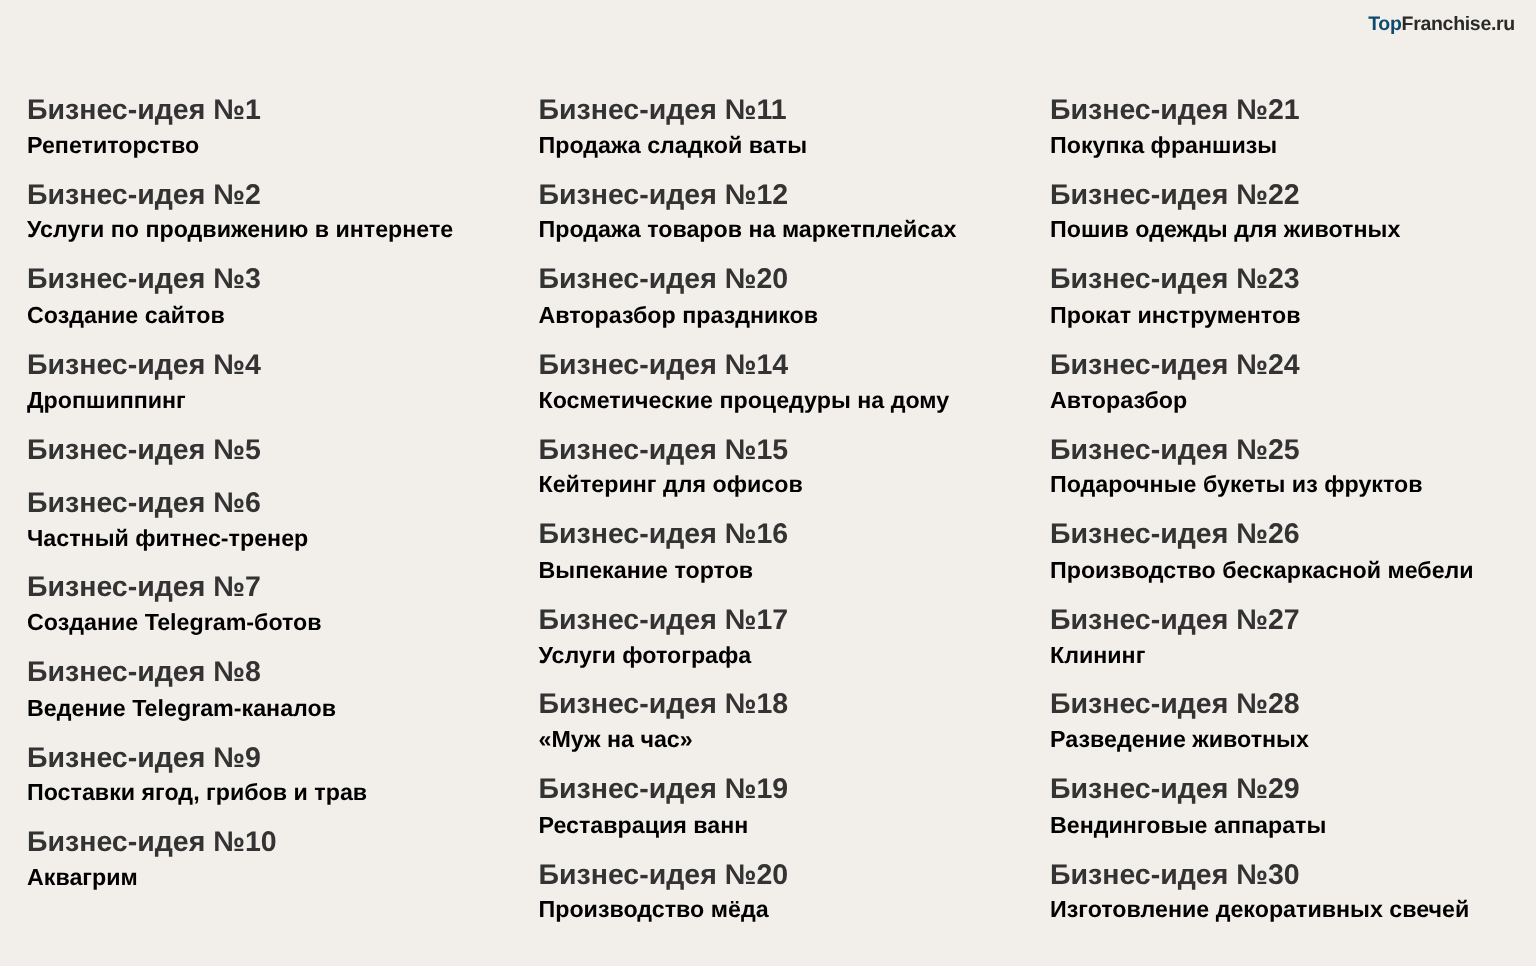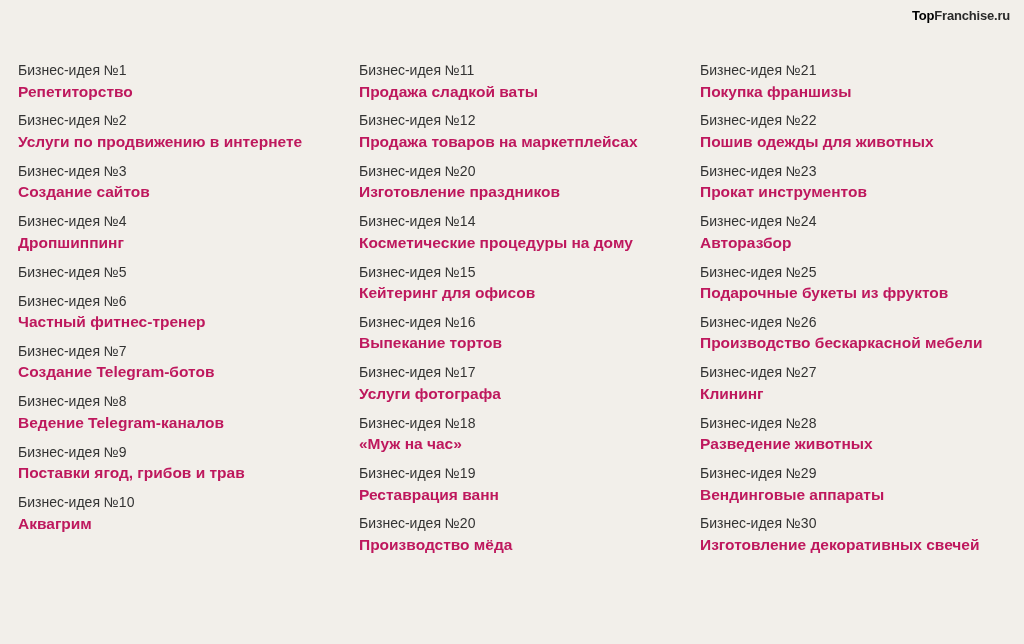--- a/index.html
+++ b/index.html
@@ -23,21 +23,21 @@
   .logo {
     position: absolute;
     top: 8px;
     right: 14px;
     font-size: 13px;
     font-weight: bold;
     letter-spacing: -0.2px;
     white-space: nowrap;
   }
   .logo .logo-top {
-    color: #000000;
+    color: #0c4a6e;
   }
   .logo .logo-rest {
     color: #2a2a2a;
   }
   .title {
     position: absolute;
     top: 14px;
     left: 18px;
     font-size: 35px;
     font-weight: bold;
@@ -57,29 +57,30 @@
   .column {
     width: 341px;
     flex: 0 0 341px;
     box-sizing: border-box;
     padding-right: 10px;
   }
   .item {
     margin-bottom: 11.5px;
   }
   .item-label {
-    font-size: 14px;
+    font-size: 19px;
     color: #333333;
     line-height: 1.25;
     white-space: nowrap;
+    font-weight: bold;
   }
   .item-title {
     font-size: 15.5px;
     font-weight: bold;
-    color: #be185d;
+    color: #000000;
     line-height: 1.25;
     margin-top: 2px;
     white-space: nowrap;
   }
 </style>
 </head>
 <body>
 
 <div class="page">
 
@@ -136,21 +137,21 @@
       <div class="item">
         <div class="item-label">Бизнес-идея №11</div>
         <div class="item-title">Продажа сладкой ваты</div>
       </div>
       <div class="item">
         <div class="item-label">Бизнес-идея №12</div>
         <div class="item-title">Продажа товаров на маркетплейсах</div>
       </div>
       <div class="item">
         <div class="item-label">Бизнес-идея №20</div>
-        <div class="item-title">Изготовление праздников</div>
+        <div class="item-title">Авторазбор праздников</div>
       </div>
       <div class="item">
         <div class="item-label">Бизнес-идея №14</div>
         <div class="item-title">Косметические процедуры на дому</div>
       </div>
       <div class="item">
         <div class="item-label">Бизнес-идея №15</div>
         <div class="item-title">Кейтеринг для офисов</div>
       </div>
       <div class="item">

